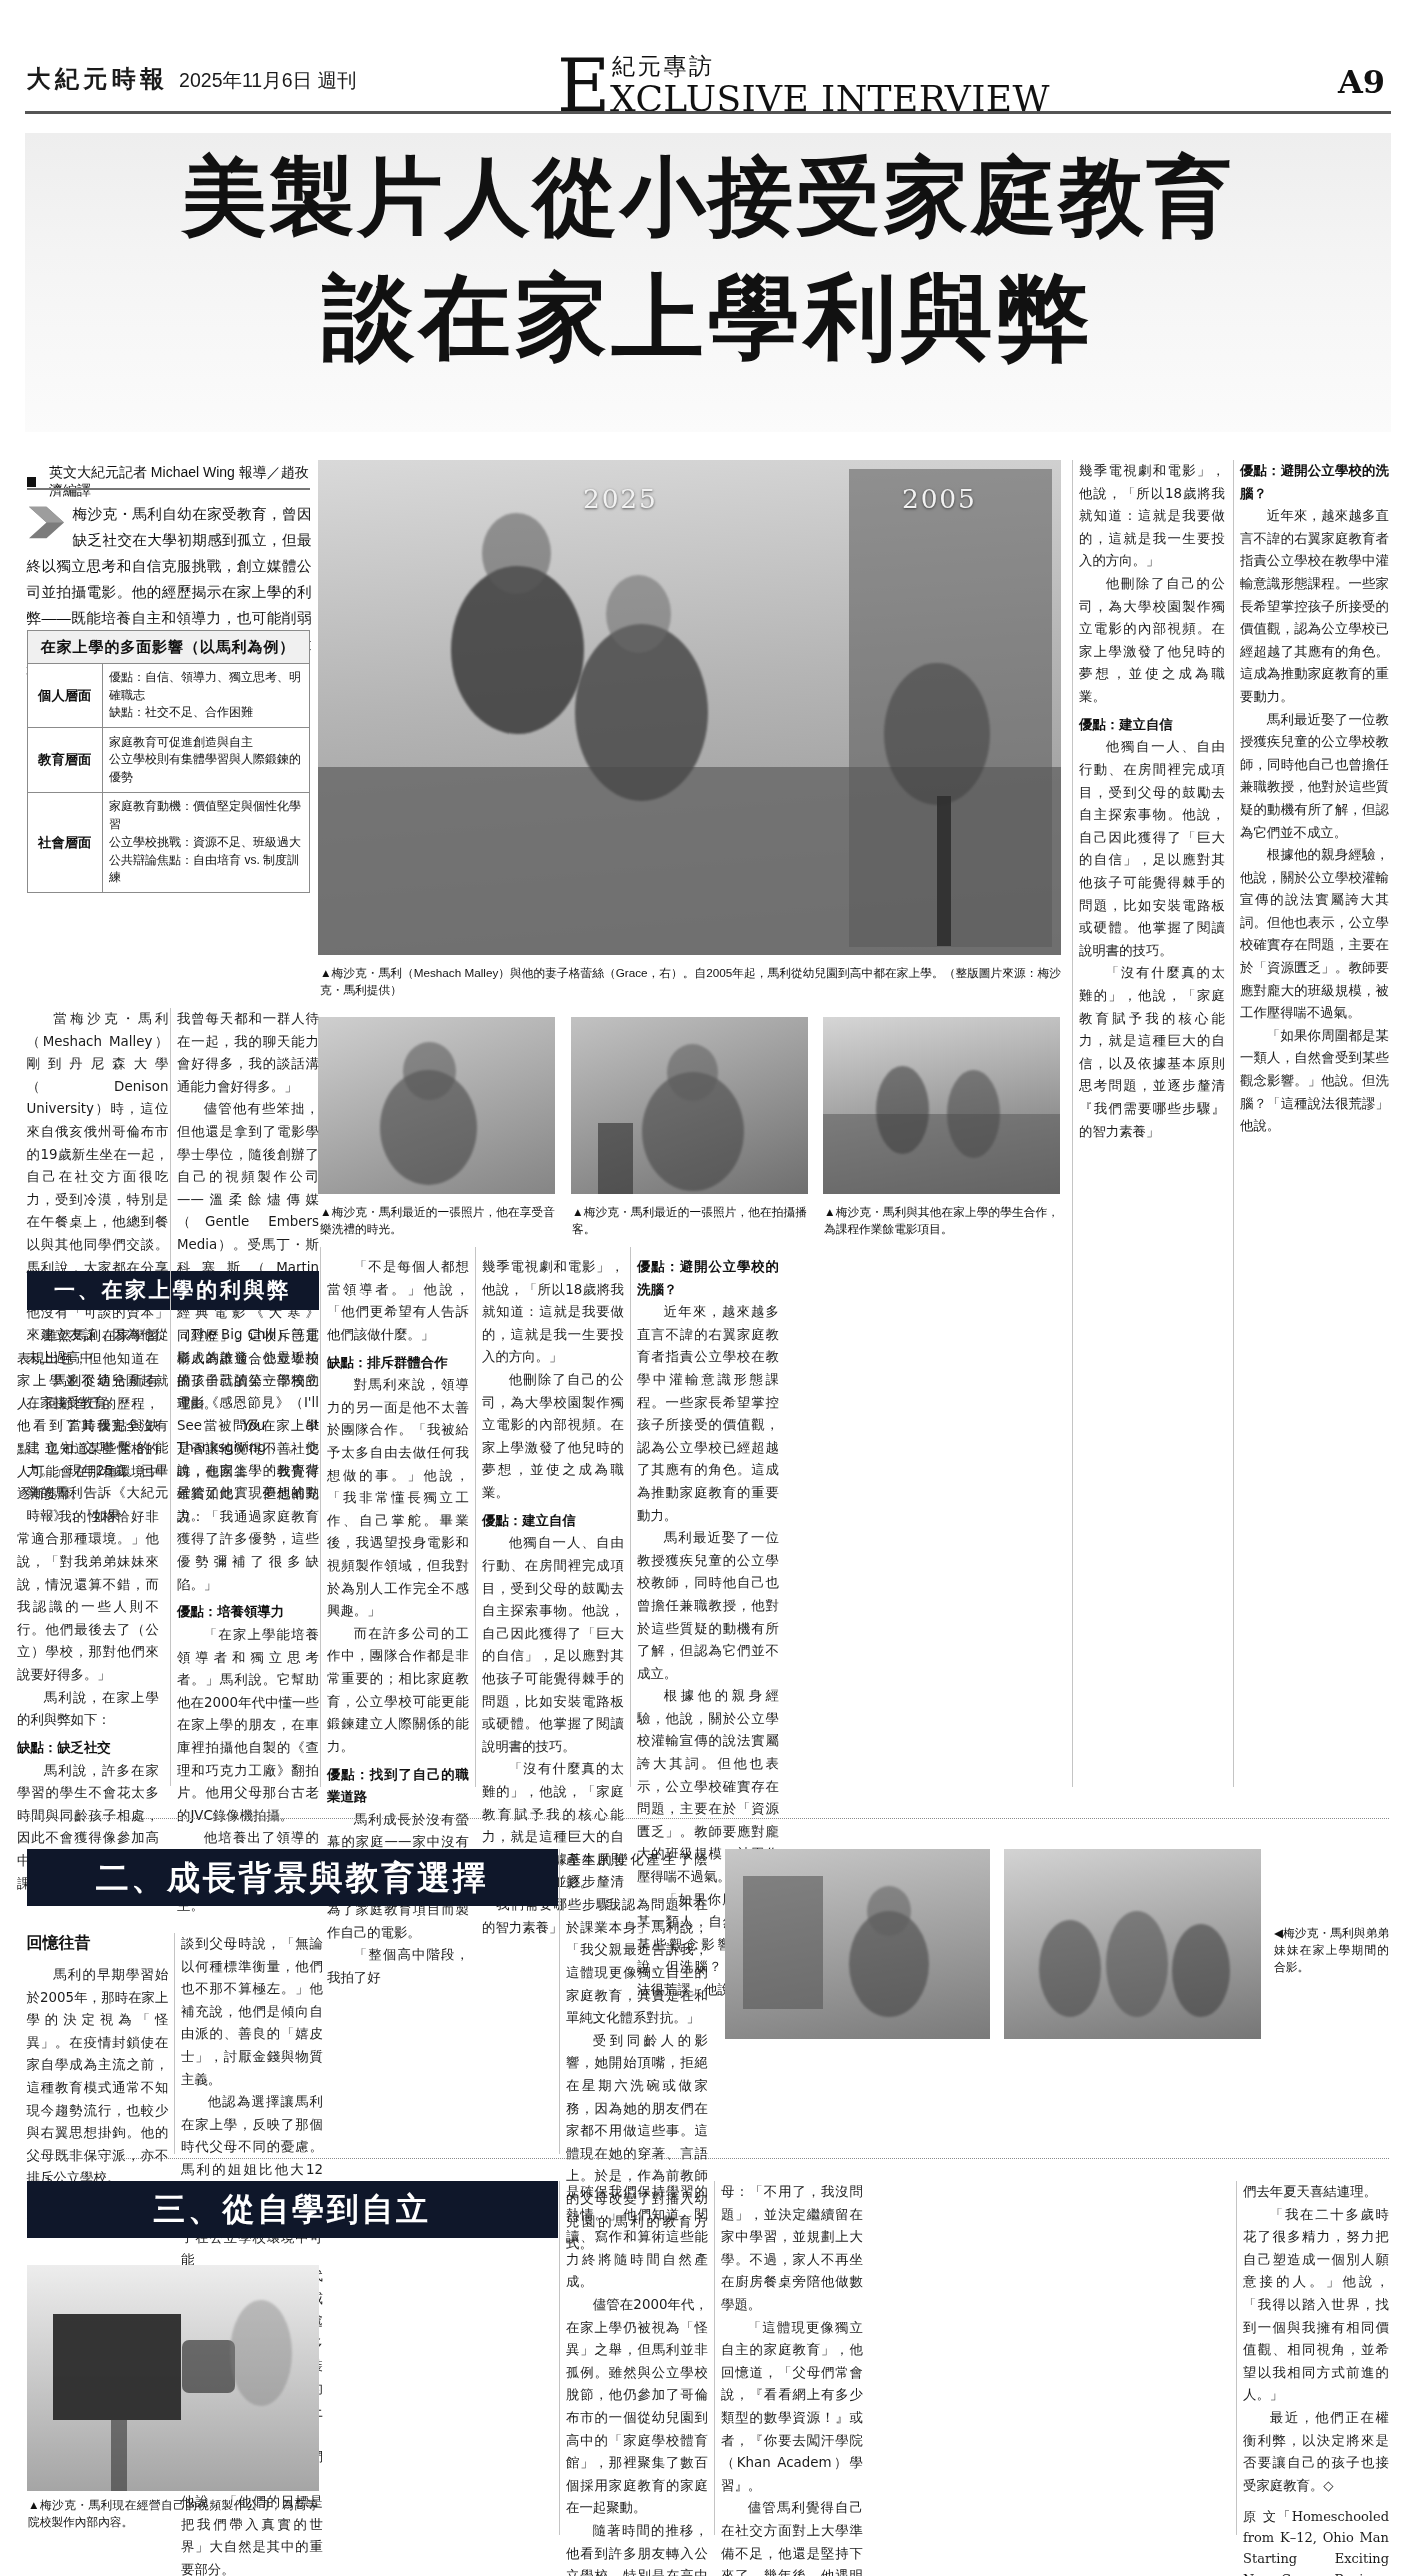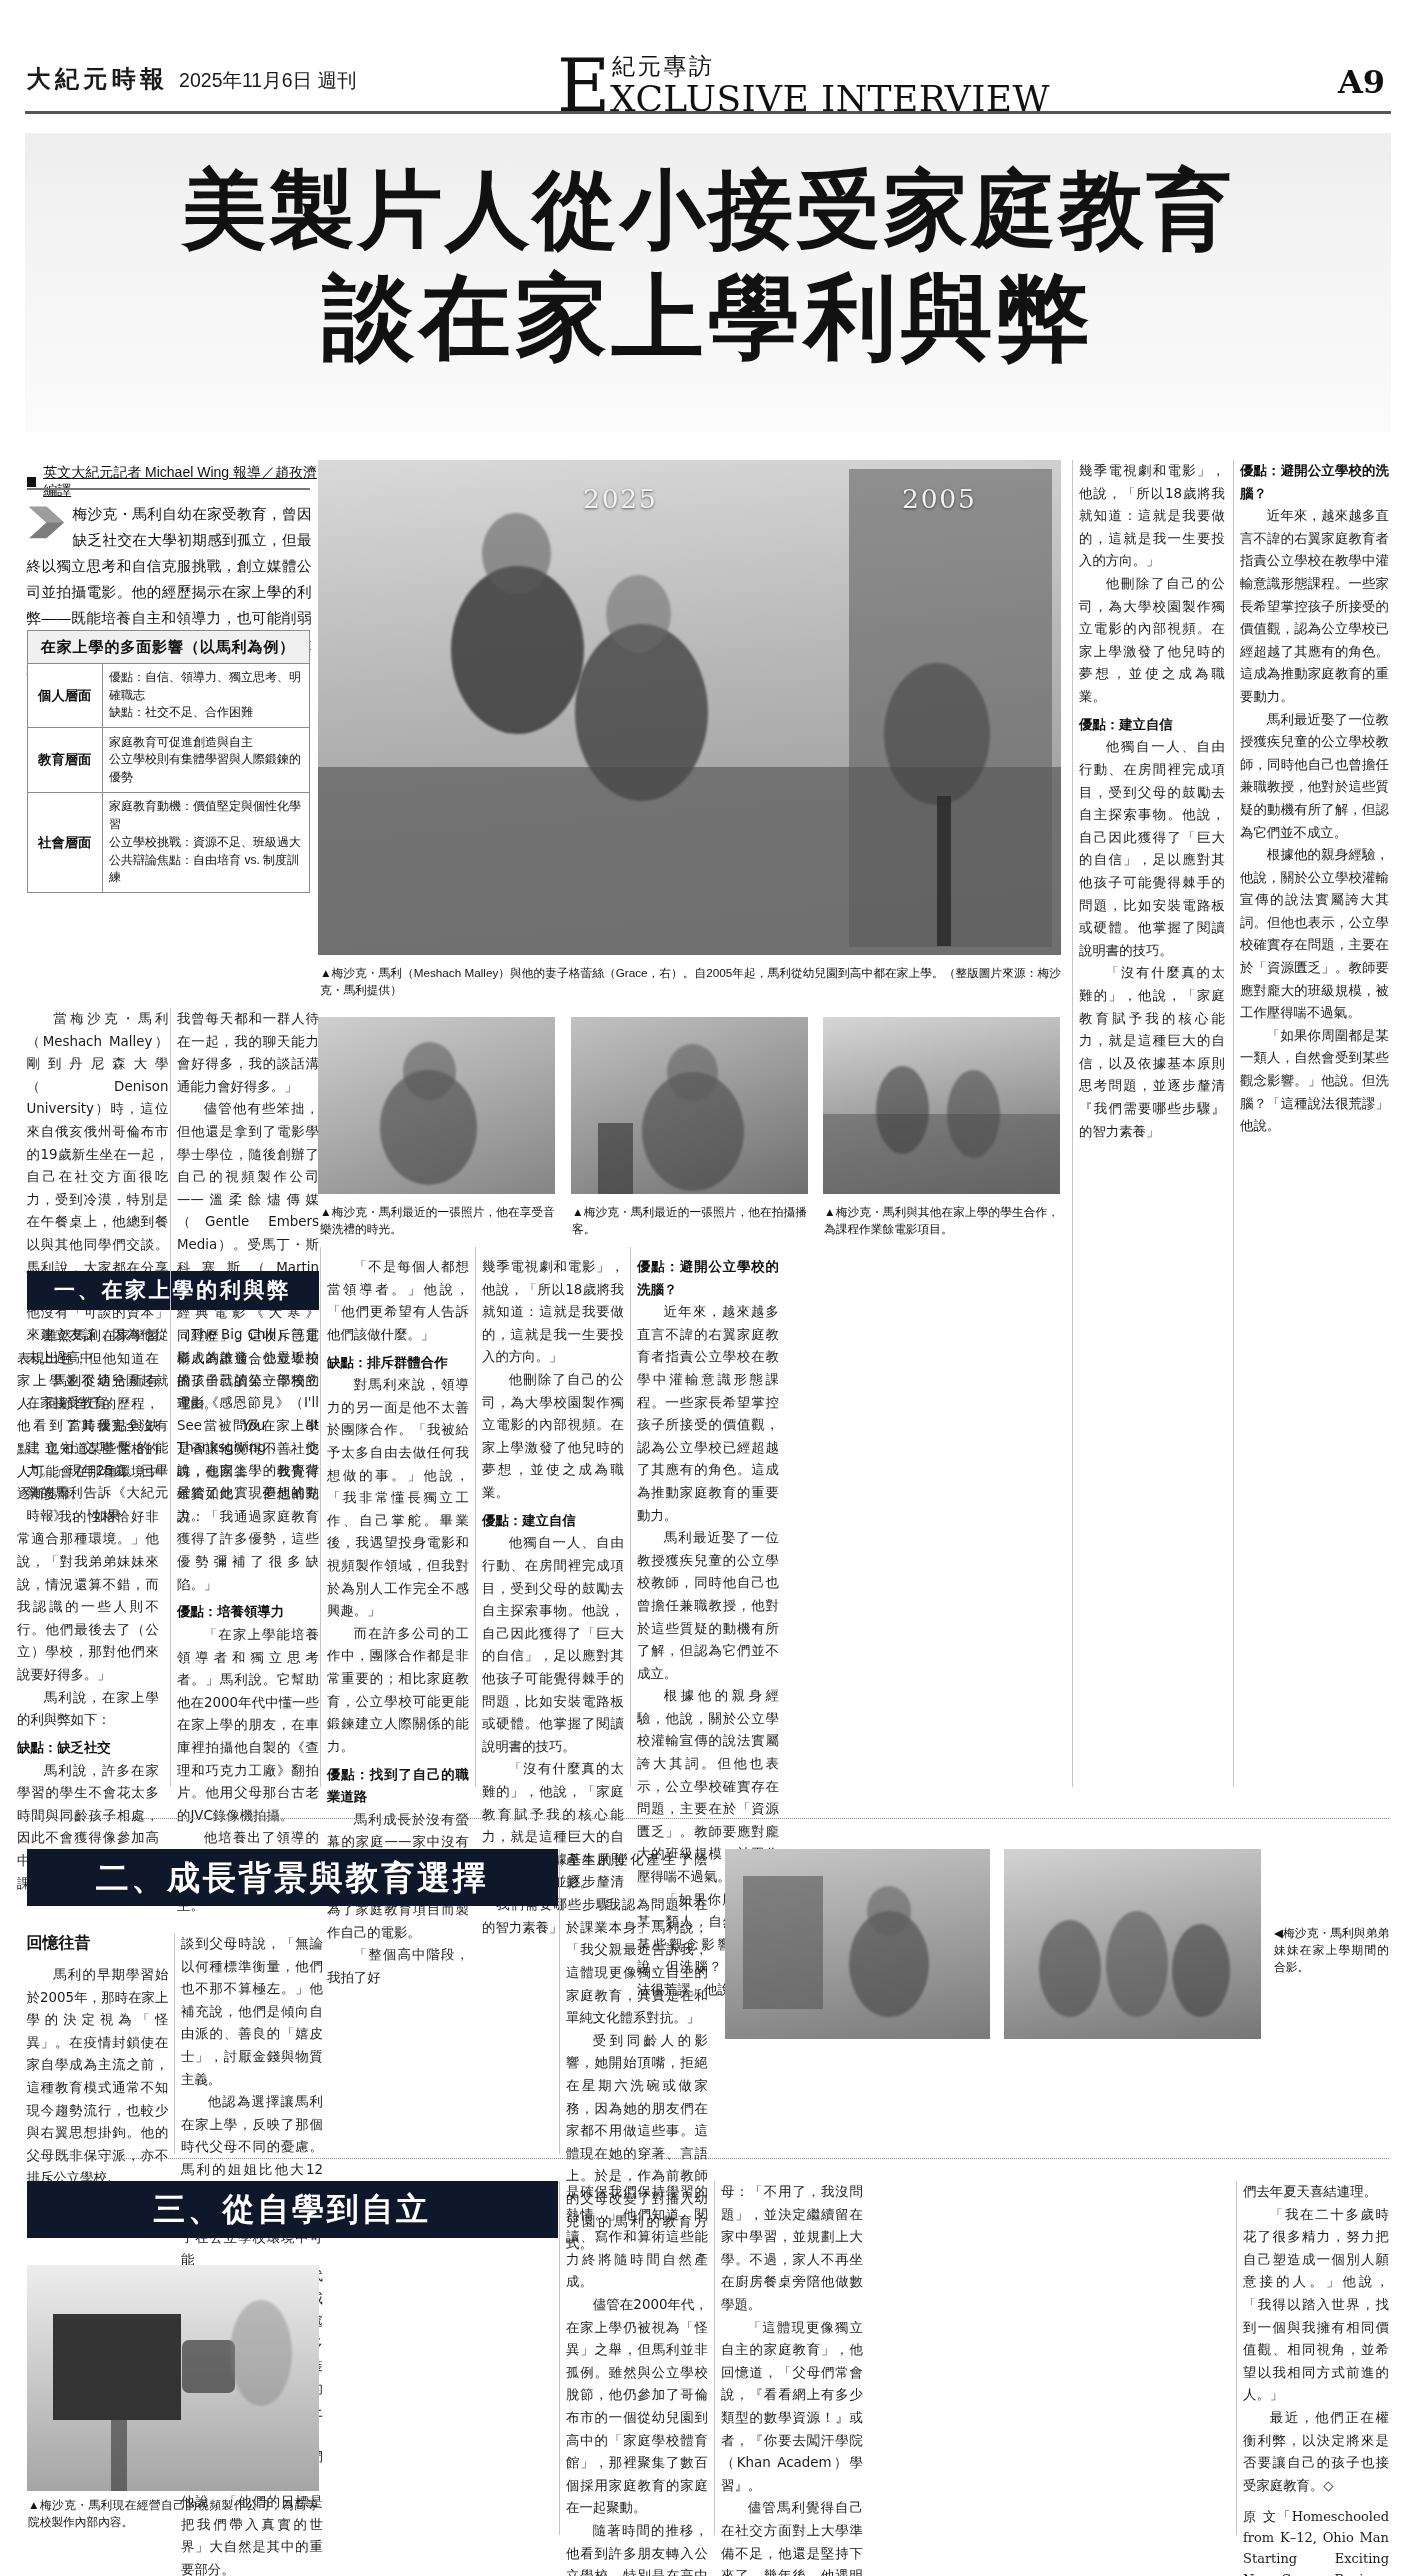--- a/index.html
+++ b/index.html
@@ -21,32 +21,32 @@
   .mh-cn{position:absolute;left:55px;top:7px;font-size:23px;letter-spacing:2.7px;color:#111;}
   .mh-en{position:absolute;left:53px;top:37px;font-family:"DejaVu Serif","Liberation Serif",serif;font-size:36px;line-height:36px;letter-spacing:0.4px;color:#111;white-space:nowrap;}
   .mh-page{position:absolute;right:30px;top:21px;font-family:"DejaVu Serif","Liberation Serif",serif;font-size:32px;font-weight:bold;color:#111;}
   .rule-thick{position:absolute;left:25px;top:111px;width:1366px;height:2.7px;background:#555;}
 
   
   .headline{position:absolute;left:25px;top:133px;width:1366px;height:299px;
      background:linear-gradient(180deg,#eeeeee 0%,#f4f4f4 40%,#fbfbfb 100%);}
   .hl1,.hl2{position:absolute;width:100%;text-align:center;color:#111;
      font-family:"DejaVu Sans","Liberation Sans",sans-serif;font-weight:bold;letter-spacing:2.7px;}
-  .hl1{top:28px;font-size:85px;line-height:97px;}
+  .hl1{top:15px;font-size:85px;line-height:97px;}
   .hl2{top:133px;font-size:92px;line-height:104px;letter-spacing:4.4px;}
 
   
   .col{position:absolute;font-size:13.4px;line-height:22.6px;color:#1b1b1b;text-align:justify;
        font-family:"DejaVu Sans","Liberation Sans",sans-serif;}
   .col p{margin:0 0 0 0;text-indent:2em;}
   .col p.noind{text-indent:0;}
   .serif{font-family:"DejaVu Serif","Liberation Serif",serif;}
 
   
-  .byline{position:absolute;left:26.5px;top:464px;width:292px;font-size:14px;color:#111;display:flex;align-items:center;gap:7px;text-decoration:underline;}
+  .byline{position:absolute;left:26.5px;top:464px;width:292px;font-size:14px;color:#111;display:flex;align-items:center;gap:13px;}
   .bl-sq{width:10.6px;height:10.6px;background:#111;display:inline-block;}
   .byline-rule{position:absolute;left:26.5px;top:488px;width:283px;height:1.8px;background:#777;}
 
   
   .lead{position:absolute;left:26.5px;top:501px;width:285px;font-size:14.6px;line-height:26px;color:#111;text-align:justify;font-weight:500;}
   .chev{float:left;width:39px;height:35px;margin:3.5px 7px 0 0;}
 
   
   .tbl{position:absolute;left:26.5px;top:630px;width:283px;border:0.9px solid #8b8b8b;border-collapse:collapse;background:#fff;}
   .tbl td,.tbl th{border:0.9px solid #8b8b8b;padding:5.3px 6.2px;font-size:12px;line-height:17.7px;vertical-align:middle;color:#111;}

